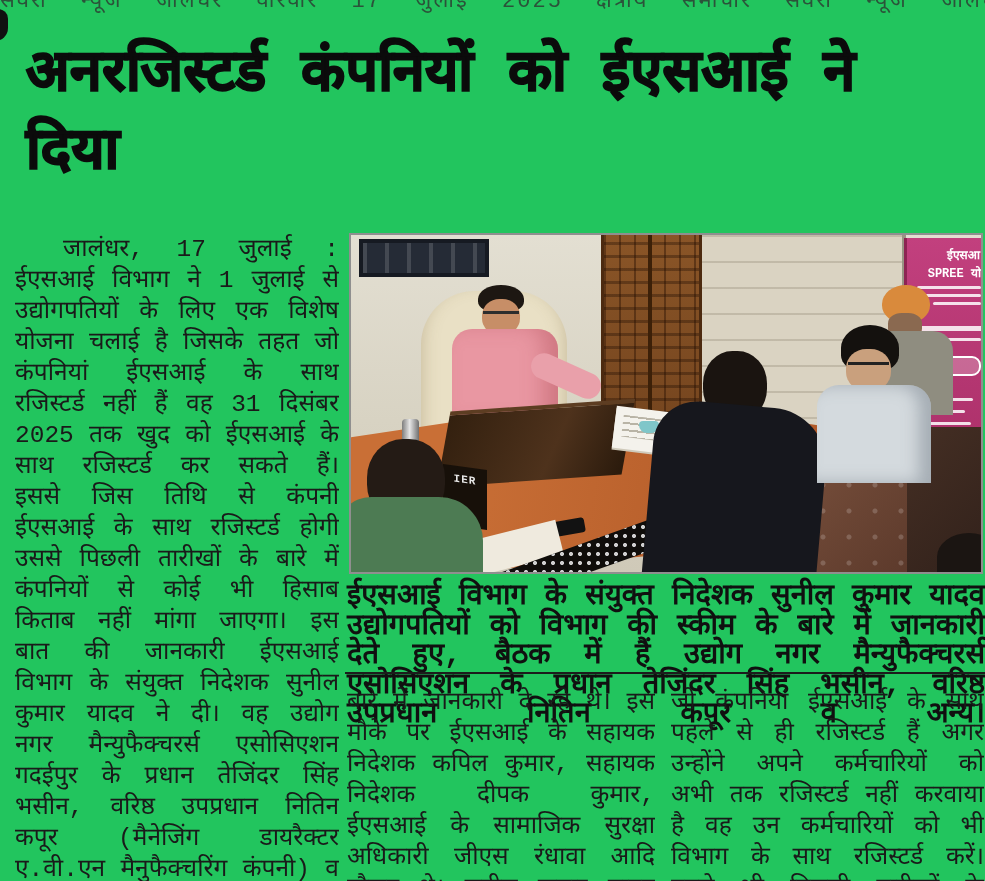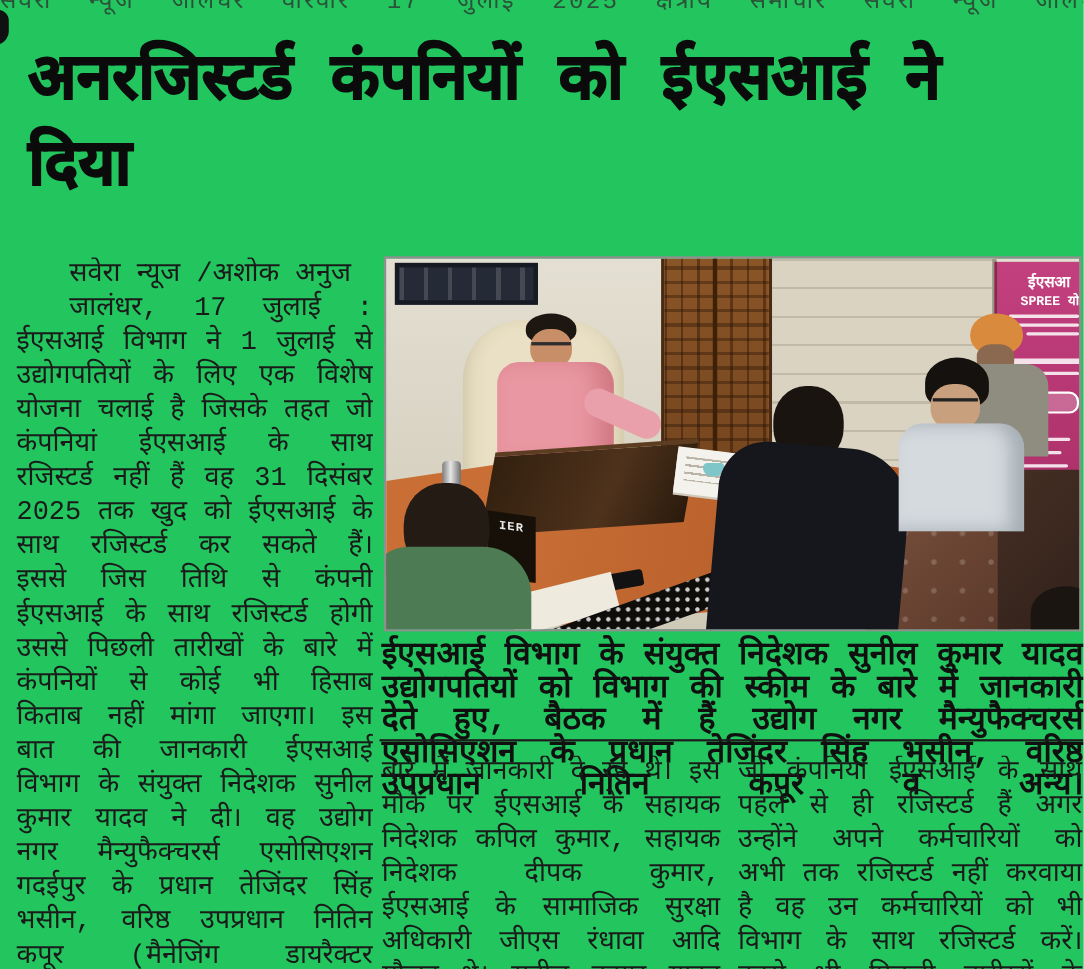--- a/index.html
+++ b/index.html
@@ -62,22 +62,22 @@
       repeating-linear-gradient(90deg, rgba(46,20,4,.45) 0 2px, transparent 2px 15px),
       linear-gradient(180deg,#8a5527,#6e401c);
     border-left:3px solid #4c2a10; border-right:3px solid #4c2a10; box-sizing:border-box;}
   .ph-door::after{content:""; position:absolute; left:46%; top:0; width:4px; height:100%; background:#3c2008;}
   .ph-blind{ left:351px; top:0; width:204px; height:186px;
     background:#dad3c2 repeating-linear-gradient(180deg, rgba(120,110,90,.25) 0 2px, transparent 2px 26px);
     border-right:4px solid #9a9484; box-sizing:border-box;}
   .ph-banner{ left:553px; top:3px; width:81px; height:249px;
     background:linear-gradient(180deg,#c2407e,#a92e67);
     border-left:3px solid #8d2453; box-sizing:border-box; color:#fff;}
-  .ph-banner .b1{ left:0; top:8px; width:100%; text-align:right; padding-right:12px; box-sizing:border-box;
-    font-size:14px; font-weight:bold;}
+  .ph-banner .b1{ left:0; top:8px; width:100%; text-align:right; padding-right:5px; box-sizing:border-box;
+    font-size:12px; font-weight:bold;}
   .ph-banner .b2{ left:0; top:26px; width:100%; text-align:right; padding-right:4px; box-sizing:border-box;
     font-size:12px; font-weight:bold;}
   .ph-banner .bl{ background:rgba(255,255,255,.85); height:3px; border-radius:2px;}
   .ph-banner .cap{ left:8px; top:118px; width:62px; height:16px; border:2px solid #fff; border-radius:9px;
     background:rgba(255,255,255,.25);}
   .ph-banner .b3{ left:0; top:208px; width:100%; text-align:left; padding-left:6px; box-sizing:border-box;
     font-size:11px; font-weight:bold;}
   .ph-chair-exec{ left:70px; top:56px; width:146px; height:178px;
     background:#e9e0c5; border-radius:54px 54px 10px 10px; box-shadow:inset 0 -10px 18px rgba(120,100,60,.35);}
   .ph-officer-hair{ left:127px; top:50px; width:46px; height:28px; background:#1d1712; border-radius:50% 50% 42% 42%;}
@@ -147,21 +147,20 @@
   <div class="masthead-strip">
     <span>सवेरा न्यूज जालंधर वीरवार 17 जुलाई 2025 क्षेत्रीय समाचार सवेरा न्यूज जालंधर वीरवार 17 जुलाई 2025 क्षेत्रीय समाचार</span>
   </div>
   <div class="edge-mark"></div>
 
   <div class="headline">
     <div>अनरजिस्टर्ड कंपनियों को ईएसआई ने दिया</div>
   </div>
 
   <div class="col-left bodytext">
-    <div class="byline">सवेरा न्यूज /अशोक अनुज</div>
     <div class="para-indent">जालंधर, 17 जुलाई : ईएसआई विभाग ने 1 जुलाई से उद्योगपतियों के लिए एक विशेष योजना चलाई है जिसके तहत जो कंपनियां ईएसआई के साथ रजिस्टर्ड नहीं हैं वह 31 दिसंबर 2025 तक खुद को ईएसआई के साथ रजिस्टर्ड कर सकते हैं। इससे जिस तिथि से कंपनी ईएसआई के साथ रजिस्टर्ड होगी उससे पिछली तारीखों के बारे में कंपनियों से कोई भी हिसाब किताब नहीं मांगा जाएगा। इस बात की जानकारी ईएसआई विभाग के संयुक्त निदेशक सुनील कुमार यादव ने दी। वह उद्योग नगर मैन्युफैक्चरर्स एसोसिएशन गदईपुर के प्रधान तेजिंदर सिंह भसीन, वरिष्ठ उपप्रधान नितिन कपूर (मैनेजिंग डायरैक्टर ए.वी.एन मैनुफैक्चरिंग कंपनी) व अन्य उद्योगपतियों के साथ बातचीत करके विभाग की योजना के</div>
   </div>
 
   <div class="photo">
     <div class="ph-frame"></div>
     <div class="ph-door"></div>
     <div class="ph-blind"></div>
 
     <div class="ph-banner">
       <div class="b1">ईएसआ</div>

